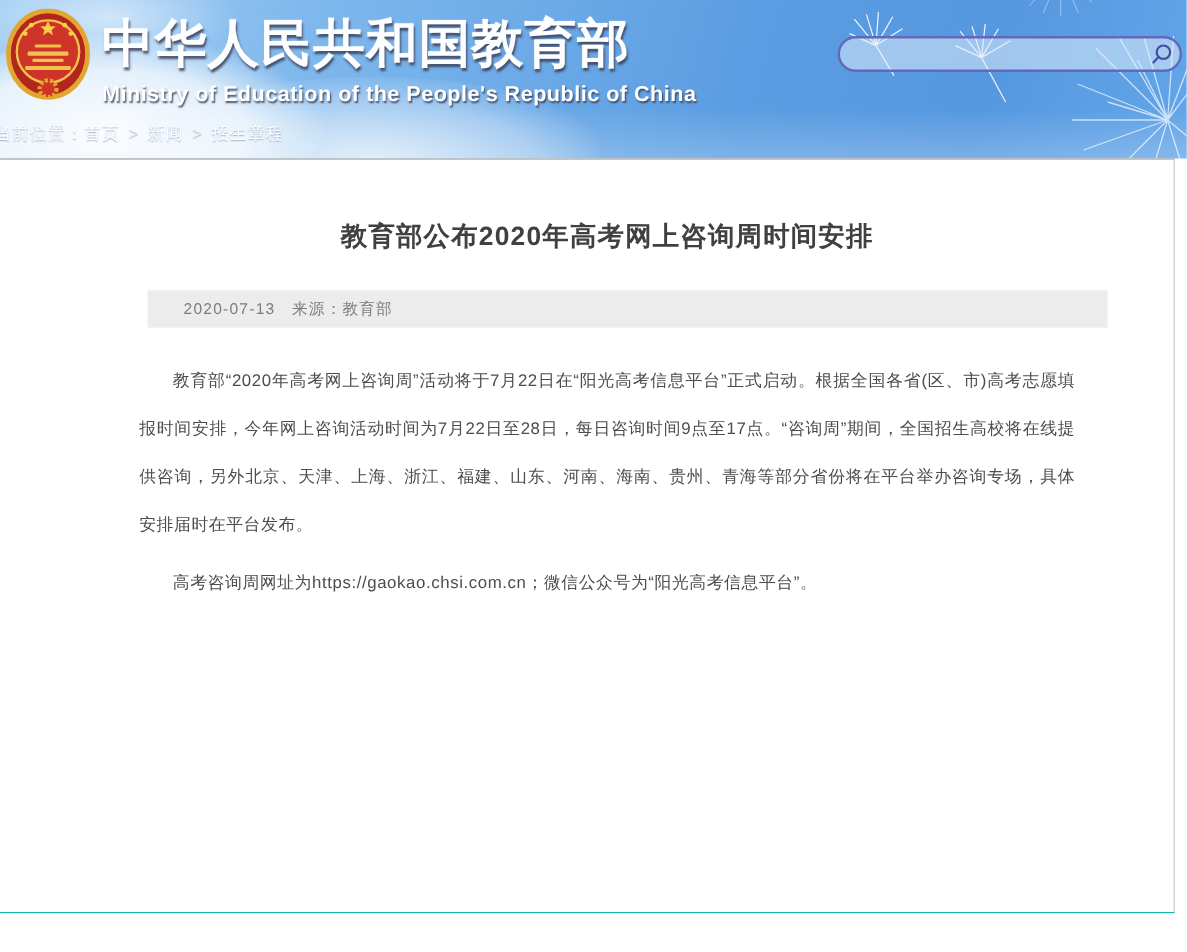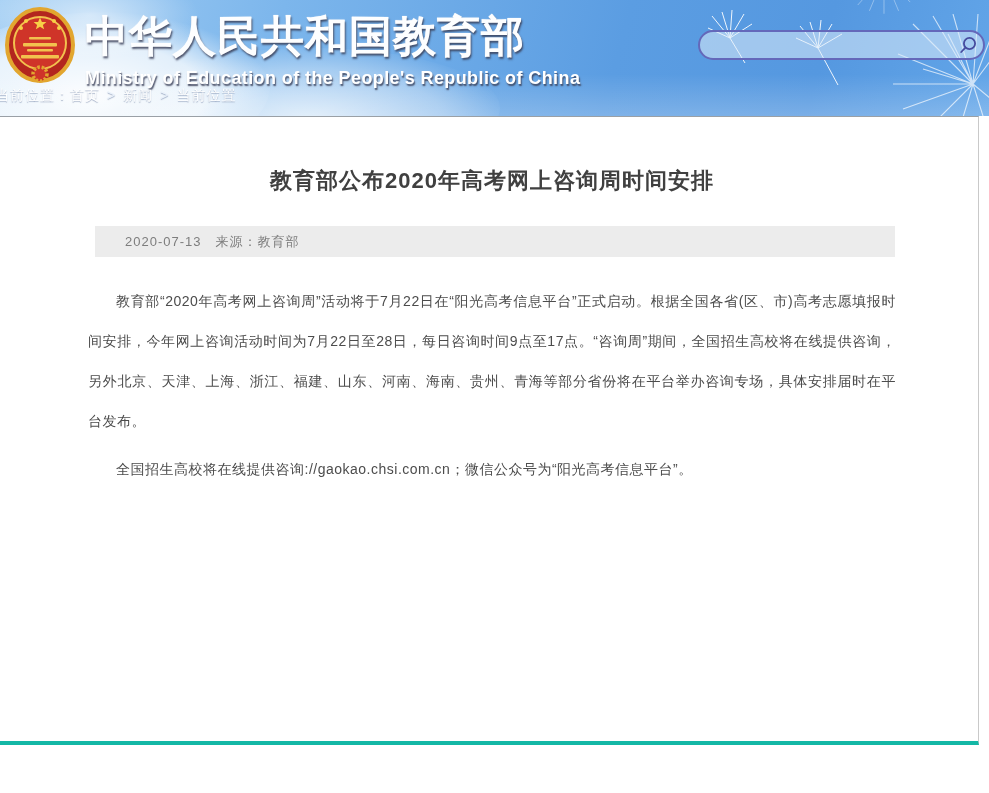--- a/index.html
+++ b/index.html
@@ -1,21 +1,21 @@
 <!DOCTYPE html>
 <html lang="zh"><head>
 <meta charset="utf-8">
 <style>
   * { margin:0; padding:0; box-sizing:border-box; }
   html,body { width:989px; height:793px; overflow:hidden; background:#fff;
               font-family:"Liberation Sans","DejaVu Sans",sans-serif; }
 
   
   .header {
-    position:relative; width:989px; height:116px; overflow:hidden;
+    position:relative; width:989px; height:132px; overflow:hidden;
     background:linear-gradient(105deg,#a6d0f4 0%, #7cb6ec 28%, #5b9de2 62%, #5598e0 82%, #62a5e8 100%);
   }
   .cloud { position:absolute; pointer-events:none; }
   .cloud-a { left:-60px; bottom:-46px; width:330px; height:150px; border-radius:50%;
     background:radial-gradient(ellipse at 45% 55%, rgba(255,255,255,.97) 0%, rgba(255,255,255,.75) 45%, rgba(255,255,255,0) 72%); }
   .cloud-b { left:120px; bottom:-52px; width:380px; height:120px; border-radius:50%;
     background:radial-gradient(ellipse at 50% 60%, rgba(255,255,255,.75) 0%, rgba(255,255,255,.35) 50%, rgba(255,255,255,0) 75%); }
   .cloud-c { left:-20px; top:-30px; width:220px; height:90px; border-radius:50%;
     background:radial-gradient(ellipse, rgba(255,255,255,.55) 0%, rgba(255,255,255,0) 70%); }
   .haze { position:absolute; left:0; bottom:0; width:100%; height:42px;
@@ -51,21 +51,21 @@
     color:#ffffff; text-shadow:0 1px 1px rgba(90,110,150,.55); white-space:nowrap;
   }
   .breadcrumb a { color:#ffffff; text-decoration:none; cursor:pointer; }
   .breadcrumb .sep { margin:0 7px; color:#eaf2fb; }
 
   .deco { position:absolute; pointer-events:none; opacity:.85; }
 
   
   .content {
     position:relative; width:979px; height:629px; background:#fff;
-    border-top:1px solid #9aa0a6; border-right:1px solid #c9c9c9; border-bottom:4px solid #14b8a6;
+    border-top:1px solid #9aa0a6; border-right:1px solid #c9c9c9; border-bottom:1px solid #14b8a6;padding-left:28px;
   }
   .article-title {
     margin:49px 82px 0 88px; text-align:center;
     font-size:22px; font-weight:bold; color:#404040; letter-spacing:1px;
   }
   .meta-bar {
     margin:30px 0 0 95px; width:800px; height:31px; line-height:31px;
     background:#ececec; padding-left:30px;
     font-size:13px; color:#7d7d7d; letter-spacing:1px;
     font-family:"Liberation Sans","DejaVu Sans",sans-serif;
@@ -133,30 +133,30 @@
     <input type="text" value="" style="">
     <button class="search-btn">
       <svg width="20" height="20" viewBox="0 0 20 20">
         <circle cx="11.5" cy="8.5" r="5.6" fill="none" stroke="#464b9e" stroke-width="1.8"></circle>
         <line x1="7.2" y1="12.8" x2="3.2" y2="17" stroke="#464b9e" stroke-width="1.8" stroke-linecap="round"></line>
       </svg>
     </button>
   </div>
 
   <div class="breadcrumb">
-    <span>当前位置：</span><a>首页</a><span class="sep">&gt;</span><a>新闻</a><span class="sep">&gt;</span><a>当前位置</a>
+    <span>当前位置：</span><a>首页</a><span class="sep">&gt;</span><a>新闻</a><span class="sep">&gt;</span><a>招生章程</a>
   </div>
 </div>
 
 <div class="content">
   <h1 class="article-title">教育部公布2020年高考网上咨询周时间安排</h1>
 
   <div class="meta-bar">
     <span>2020-07-13</span>
     <span>&nbsp;</span>
     <span>来源：</span><span>教育部</span>
   </div>
 
   <div class="body-text">
     <p>教育部“2020年高考网上咨询周”活动将于7月22日在“阳光高考信息平台”正式启动。根据全国各省(区、市)高考志愿填报时间安排，今年网上咨询活动时间为7月22日至28日，每日咨询时间9点至17点。“咨询周”期间，全国招生高校将在线提供咨询，另外北京、天津、上海、浙江、福建、山东、河南、海南、贵州、青海等部分省份将在平台举办咨询专场，具体安排届时在平台发布。</p>
-    <p>全国招生高校将在线提供咨询://gaokao.chsi.com.cn；微信公众号为“阳光高考信息平台”。</p>
+    <p>高考咨询周网址为https://gaokao.chsi.com.cn；微信公众号为“阳光高考信息平台”。</p>
   </div>
 </div>
 
 </body></html>

